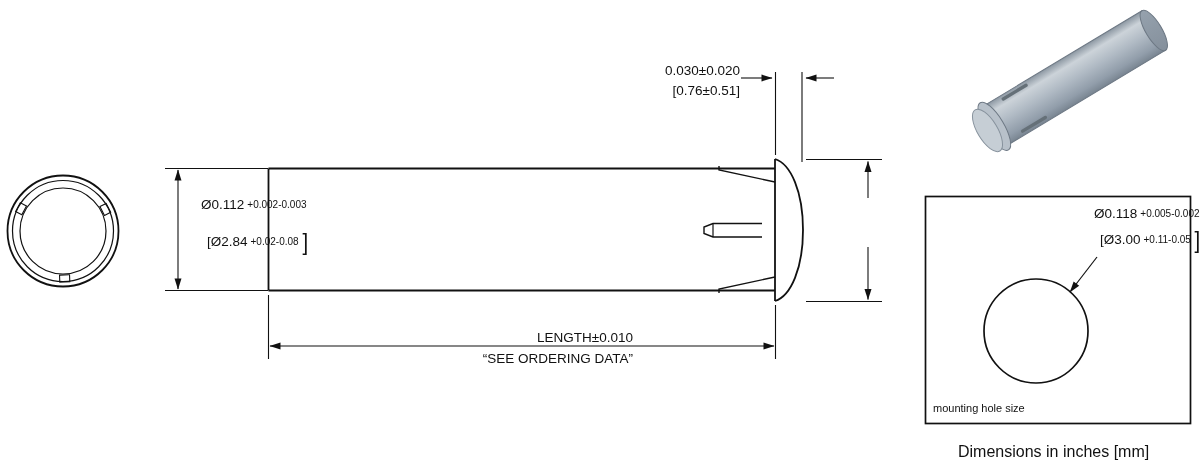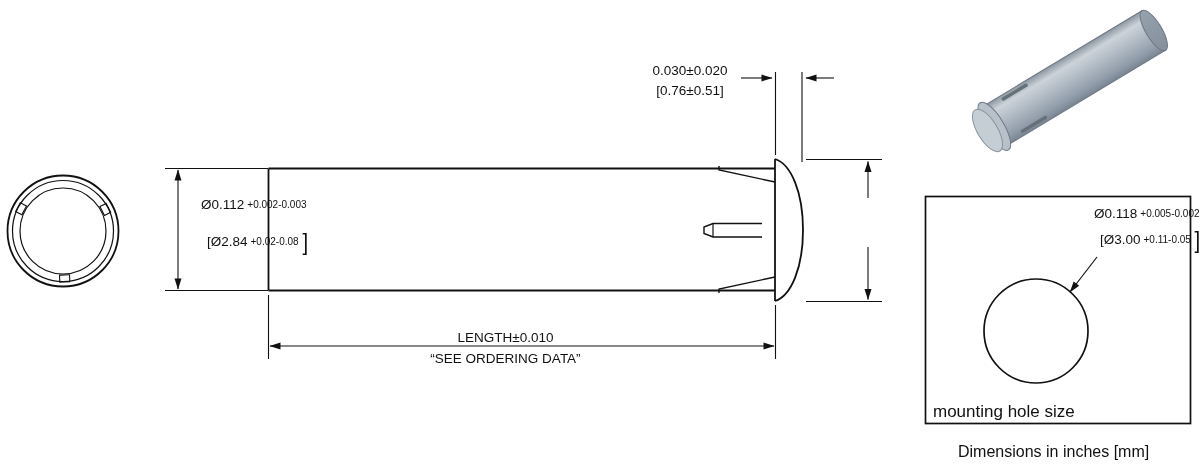--- a/index.html
+++ b/index.html
@@ -4,23 +4,23 @@
 <style>
   html,body{margin:0;padding:0;background:#fff}
   .canvas{position:relative;width:1200px;height:475px;background:#fff;
           font-family:"Liberation Sans",sans-serif;color:#111;overflow:hidden}
   svg.draw{position:absolute;left:0;top:0}
   .txt{position:absolute;white-space:nowrap;font-size:13.5px;line-height:1.18;color:#111}
   .row{display:flex;align-items:center;gap:3px}
   .stack{display:inline-flex;flex-direction:row;justify-content:center;
          font-size:10px;line-height:10px}
   .bracket{font-size:24px;line-height:1;font-weight:400;transform:scaleX(.85)}
-  .ctr{text-align:center;line-height:1.45}
+  .ctr{text-align:right;line-height:1.45}
   .cap{font-size:16px;font-weight:400}
-  .mhs{font-size:17px}
+  .mhs{font-size:11px}
 </style>
 </head>
 <body>
 
 <div class="canvas">
 
   <svg class="draw" width="1200" height="475" viewBox="0 0 1200 475">
     <defs>
       <marker id="arr" markerWidth="12" markerHeight="9" refX="11" refY="4.5" orient="auto-start-reverse" markerUnits="userSpaceOnUse">
         <path d="M0.5,1 L11.5,4.5 L0.5,8 Z" fill="#111"></path>

